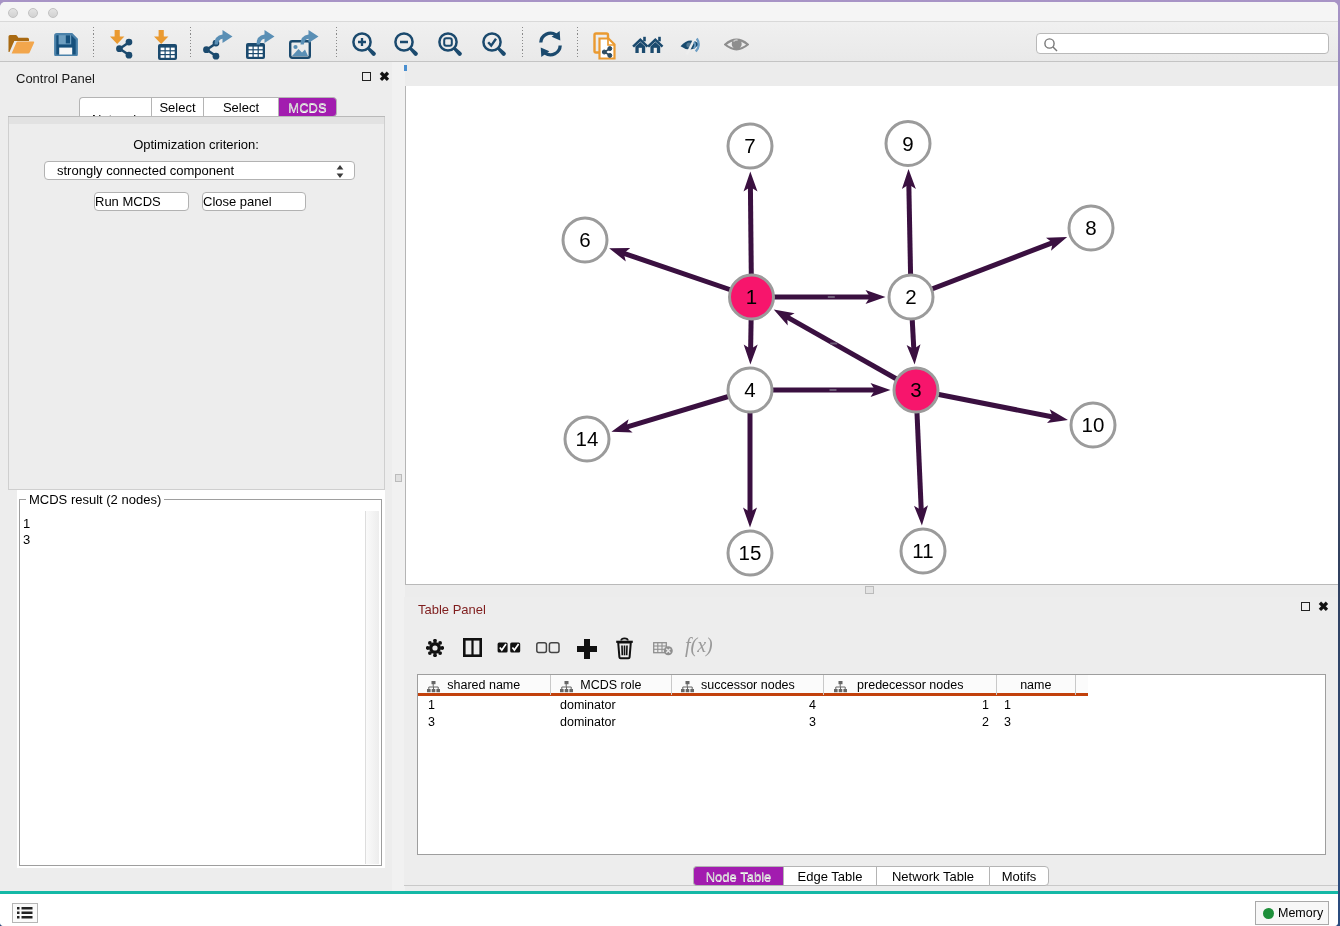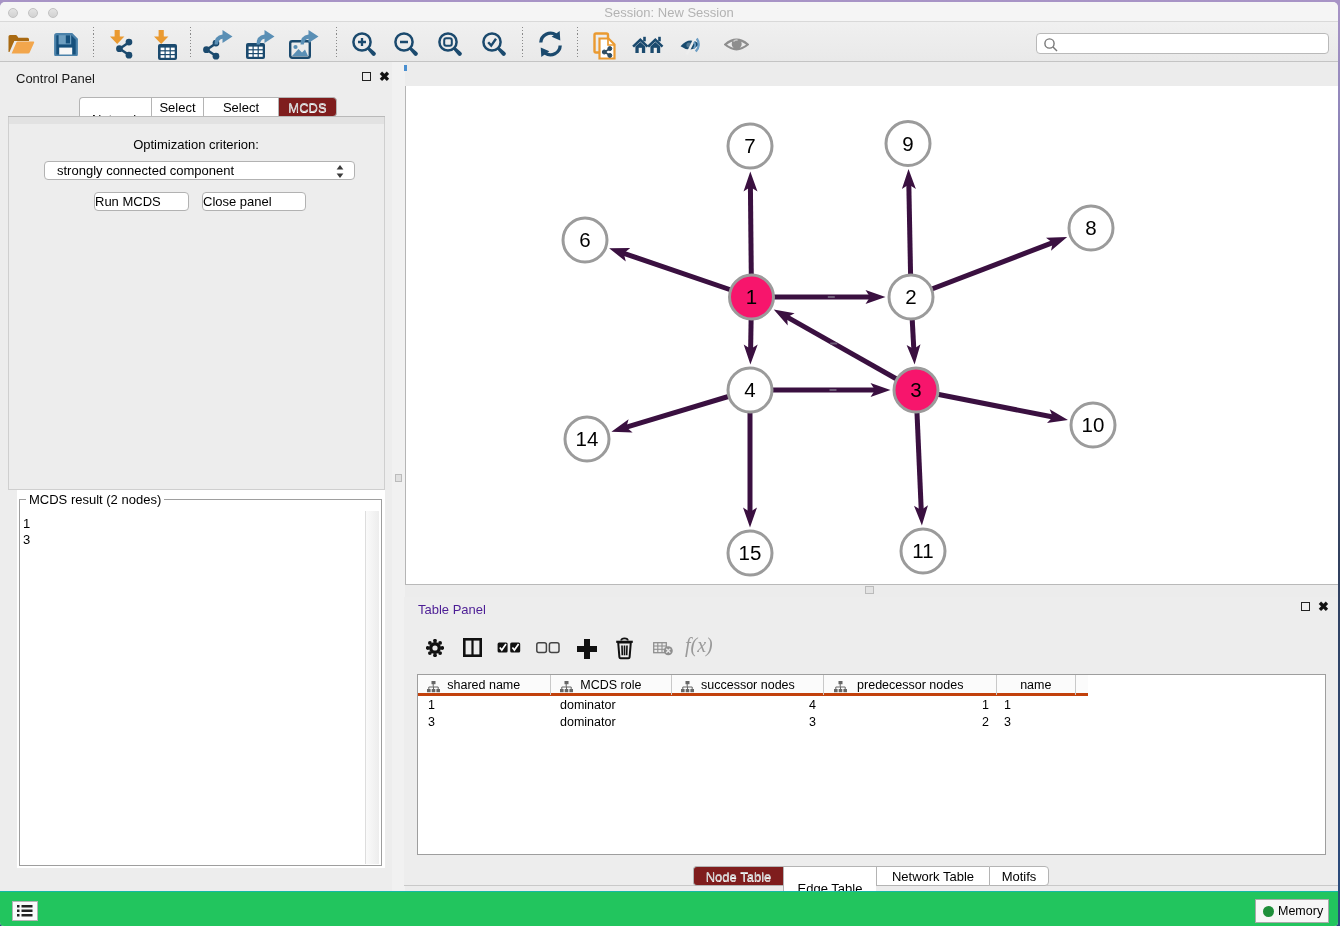--- a/index.html
+++ b/index.html
@@ -19,21 +19,21 @@
 #cpanel { position:absolute; left:0; top:60px; width:392px; height:831px; background:#ededed; }
 #cpanel-hdr { position:absolute; left:0; top:0; width:100%; height:28px; }
 #cpanel-hdr .t { position:absolute; left:16px; top:9px; font-size:13px; color:#1a1a1a; }
 .fl-btn { position:absolute; top:10px; width:9px; height:9px; border:1.5px solid #222; }
 .x-btn { position:absolute; top:7px; font-size:13px; font-weight:bold; color:#111; }
 
 .tabrow { position:absolute; display:flex; }
 .tab { height:20px; font-size:13px; text-align:center; line-height:19px; color:#000; background:#fff; border:1px solid #b4b4b4; border-right:none; padding:0 12px; }
 .tab.first { border-radius:4px 0 0 4px; }
 .tab.last { border-radius:0 4px 4px 0; border-right:1px solid #b4b4b4; }
-.tab.sel { background:#7f1d1d; color:#cfcfcf; text-shadow:0 1px 0 #fafafa; }
+.tab.sel { background:#a21caf; color:#cfcfcf; text-shadow:0 1px 0 #fafafa; }
 #cp-content { position:absolute; left:8px; top:55px; width:377px; height:373px; background:#ededed; border:1px solid #cfcfcf; border-top:none; }
 #cp-tabline { position:absolute; left:8px; top:54px; width:377px; height:1px; background:#b9b9b9; }
 #opt-label { position:absolute; left:0; top:75px; width:100%; text-align:center; font-size:13px; color:#000; }
 #dropdown { position:absolute; left:44px; top:99px; width:311px; height:19px; background:#fff; border:1px solid #b2b2b2; border-radius:4px; font-size:13px; line-height:17px; padding-left:12px; color:#000; }
 .btn { position:absolute; height:19px; background:#fff; border:1px solid #b2b2b2; border-radius:4px; font-size:13px; text-align:left; line-height:17px; color:#000; }
 
 #mcds-box { position:absolute; left:17px; top:428px; width:368px; height:378px; background:#fff; }
 #mcds-border { position:absolute; left:2px; top:9px; right:3px; bottom:2px; border:1px solid #9e9e9e; }
 #mcds-label { position:absolute; left:9px; top:2px; background:#fff; padding:0 3px; font-size:13px; }
 #mcds-text { position:absolute; left:6px; top:26px; font-size:13px; line-height:16px; color:#000; }
@@ -43,42 +43,41 @@
 #vdiv-handle { position:absolute; left:3px; top:412px; width:7px; height:8px; background:#e0e0e0; border:1px solid #bbb; }
 
 #netwin { position:absolute; left:404px; top:60px; width:934px; height:530px; }
 #net-title { position:absolute; left:0; top:6px; width:100%; height:18px; background:linear-gradient(#f5f5f5,#dcdcdc); border-bottom:1px solid #a8a8a8; border-top:1px solid #b5b5b5; }
 #net-title .t { position:absolute; width:100%; text-align:center; top:1.5px; padding-left:6px; font-size:12.5px; font-weight:bold; color:#111; letter-spacing:0.3px; }
 .mac { position:absolute; top:3px; width:11.5px; height:11.5px; border-radius:50%; overflow:hidden; }
 .mac svg { position:absolute; left:0; top:0; }
 #net-canvas { position:absolute; left:0.5px; top:24px; width:933px; height:499px; background:#fff; border-left:1px solid #b5b5b5; border-bottom:1px solid #b9b9b9; }
 
 #tpanel { position:absolute; left:404px; top:595px; width:934px; height:289px; background:#ededed; border-bottom:1px solid #c9c9c9; }
-#tpanel-hdr .t { position:absolute; left:14px; top:5px; font-size:13px; color:#4c1d95; }
+#tpanel-hdr .t { position:absolute; left:14px; top:5px; font-size:13px; color:#7f1d1d; }
 #t-toolbar { position:absolute; left:13px; top:36px; height:30px; }
 #t-table { position:absolute; left:13px; top:77px; width:909px; height:181px; background:#fff; border:1px solid #9e9e9e; }
 #t-header { position:absolute; left:0; top:0; width:670px; height:21px; background:#fbfbfb; border-bottom:3px solid #c2410c; }
 .th { position:absolute; top:0; height:20px; border-right:1px solid #c9c9c9; font-size:12.5px; text-align:center; line-height:20px; color:#000; }
 .td { position:absolute; font-size:12.5px; color:#000; height:17px; line-height:17px; }
 
 #btabs { position:absolute; left:289px; top:269px; display:flex; }
 
-#statusbar { position:absolute; left:0; top:889px; width:1338px; height:35px; background:#22c55e; border-top:1px solid #14b8a6; }
+#statusbar { position:absolute; left:0; top:889px; width:1338px; height:35px; background:#ffffff; border-top:3px solid #14b8a6; }
 #listbtn { position:absolute; left:12px; top:9px; width:26px; height:20px; background:#fafafa; border:1px solid #b5b5b5; }
 #membtn { position:absolute; left:1255px; top:7px; width:74px; height:24px; background:#f7f7f7; border:1px solid #a9a9a9; font-size:12.5px; line-height:22px; color:#000; }
 #memdot { position:absolute; left:7px; top:6px; width:11px; height:11px; border-radius:50%; background:#1e8f3a; }
 </style>
 </head>
 <body>
 <div id="win">
   <div id="titlebar">
     <div class="tl" style="left:8px"></div>
     <div class="tl" style="left:28px"></div>
     <div class="tl" style="left:48px"></div>
-    <div id="titletext">Session: New Session</div>
   </div>
   <div id="toolbar">
 
 <svg class="tbi" style="left:7px;top:11px" width="29" height="22" viewBox="0 0 29 22">
 <path d="M1.5 3.5 Q1.5 2 3 2 L8.5 2 Q9.6 2 10.2 3 L11.3 4.8 L20.5 4.8 Q22 4.8 22 6.3 L22 8 L7.2 8 L2.5 19 L1.5 19 Z" fill="#a96a12"></path>
 <path d="M1.5 17 L6.2 7.2 Q6.6 6.2 7.8 6.2 L22 6.2 L22 8 L7.2 8 Z" fill="#a96a12"></path>
 <path d="M4.6 20.5 L9.4 9.6 Q9.8 8.6 10.9 8.6 L26.3 8.6 Q27.6 8.6 27.1 9.8 L22.8 19.3 Q22.3 20.5 21 20.5 Z" fill="#f2a64c"></path>
 </svg>
 <svg class="tbi" style="left:54px;top:11px" width="24" height="23" viewBox="0 0 24 23">
 <path d="M2.8 1.2 L17.8 1.2 L22.8 6.2 L22.8 21 Q22.8 22.6 21.2 22.6 L2.8 22.6 Q1.2 22.6 1.2 21 L1.2 2.8 Q1.2 1.2 2.8 1.2 Z" fill="#16507c"></path>
@@ -443,21 +442,21 @@
 <div class="td" style="left:406px;top:22.0px;width:165px;text-align:right;">1</div>
 <div class="td" style="left:586px;top:22.0px;">1</div>
 <div class="td" style="left:10px;top:38.5px;">3</div>
 <div class="td" style="left:142px;top:38.5px;">dominator</div>
 <div class="td" style="left:254px;top:38.5px;width:144px;text-align:right;">3</div>
 <div class="td" style="left:406px;top:38.5px;width:165px;text-align:right;">2</div>
 <div class="td" style="left:586px;top:38.5px;">3</div>
     </div>
     <div id="btabs">
       <div class="tab first sel" style="width:90px;padding:0">Node Table</div>
-      <div class="tab" style="width:93px;padding:12px">Edge Table</div>
+      <div class="tab" style="width:93px;padding:0">Edge Table</div>
       <div class="tab" style="width:113px;padding:0">Network Table</div>
       <div class="tab last" style="width:60px;padding:0">Motifs</div>
     </div>
   </div>
 
   <div id="statusbar">
     <div id="listbtn">
         <svg width="16" height="12" style="position:absolute;left:4px;top:3px" viewBox="0 0 16 12">
           <g fill="#222">
             <rect x="0" y="0" width="2.5" height="2.5"></rect>

